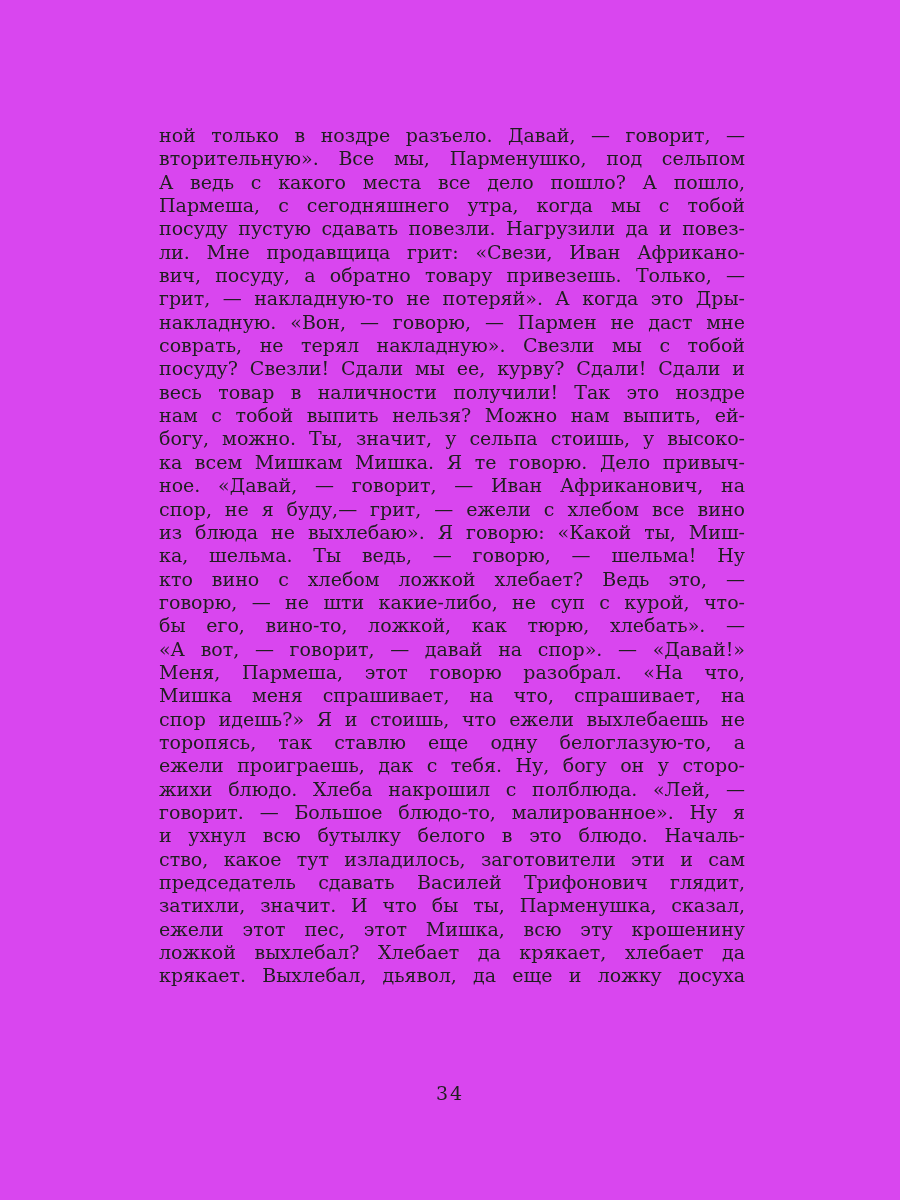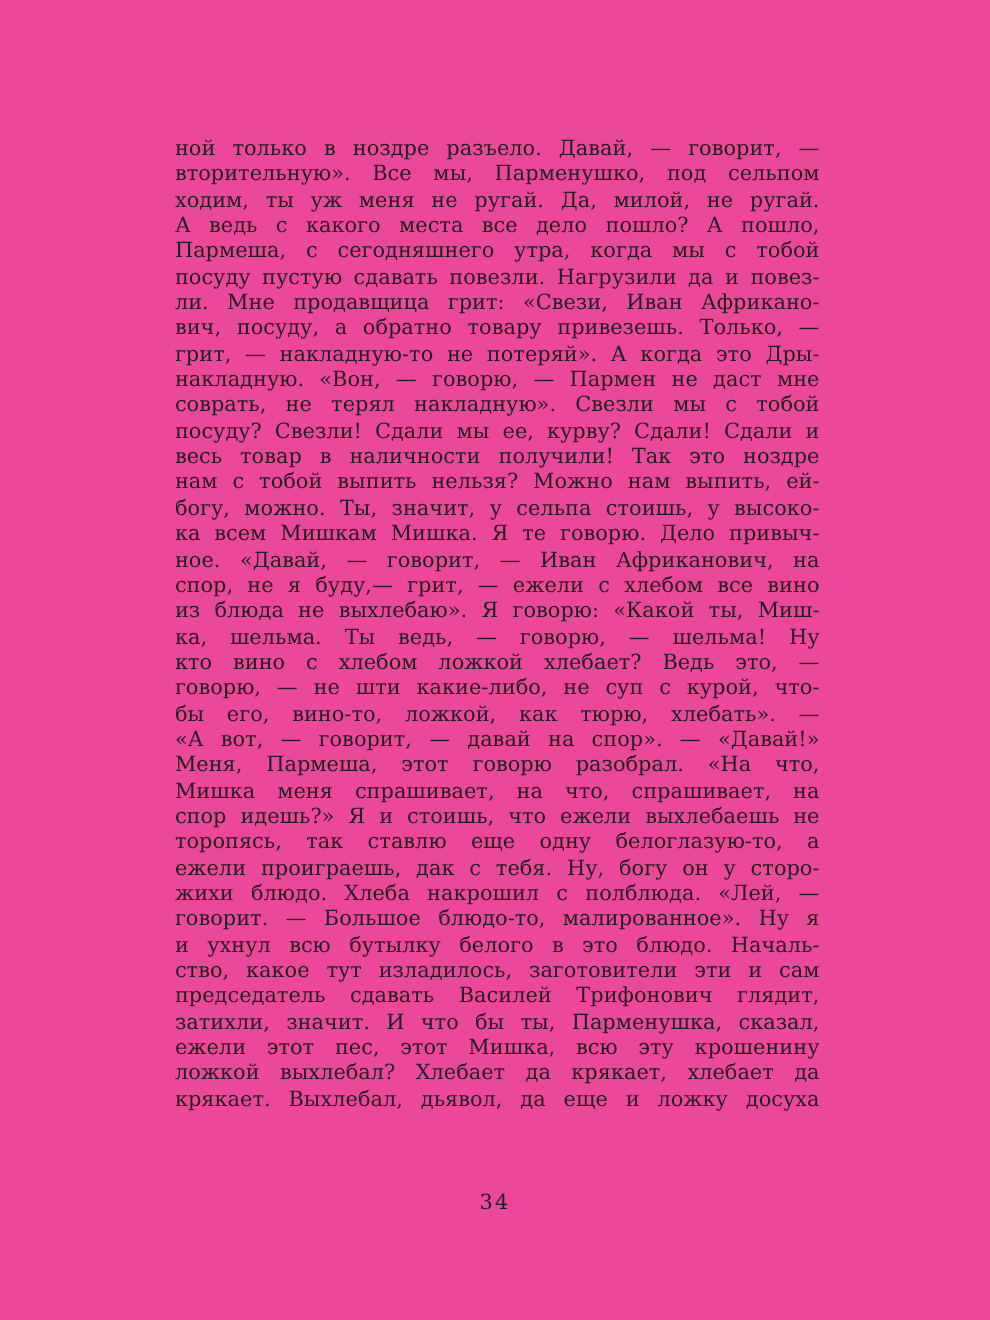--- a/index.html
+++ b/index.html
@@ -13,21 +13,21 @@
     height: 1200px;
     position: relative;
     font-family: "DejaVu Serif", "Liberation Serif", serif;
   }
   .sheet {
     position: absolute;
     left: 0;
     top: 0;
     width: 900px;
     height: 1200px;
-    background: #ec4899;
+    background: #d946ef;
     overflow: hidden;
   }
   .text-block {
     position: absolute;
     left: 159px;
     top: 124px;
     width: 586px;
     color: #1f1f1f;
     font-size: 19px;
     line-height: 23.35px;
@@ -49,21 +49,20 @@
     letter-spacing: 2px;
   }
 </style>
 </head>
 <body>
 
 <div class="sheet">
   <div class="text-block">
       <div class="text-line">ной только в ноздре разъело. Давай, — говорит, —</div>
       <div class="text-line">вторительную». Все мы, Парменушко, под сельпом</div>
-      <div class="text-line">ходим, ты уж меня не ругай. Да, милой, не ругай.</div>
       <div class="text-line">А ведь с какого места все дело пошло? А пошло,</div>
       <div class="text-line">Пармеша, с сегодняшнего утра, когда мы с тобой</div>
       <div class="text-line">посуду пустую сдавать повезли. Нагрузили да и повез-</div>
       <div class="text-line">ли. Мне продавщица грит: «Свези, Иван Африкано-</div>
       <div class="text-line">вич, посуду, а обратно товару привезешь. Только, —</div>
       <div class="text-line">грит, — накладную-то не потеряй». А когда это Дры-</div>
       <div class="text-line">накладную. «Вон, — говорю, — Пармен не даст мне</div>
       <div class="text-line">соврать, не терял накладную». Свезли мы с тобой</div>
       <div class="text-line">посуду? Свезли! Сдали мы ее, курву? Сдали! Сдали и</div>
       <div class="text-line">весь товар в наличности получили! Так это ноздре</div>

